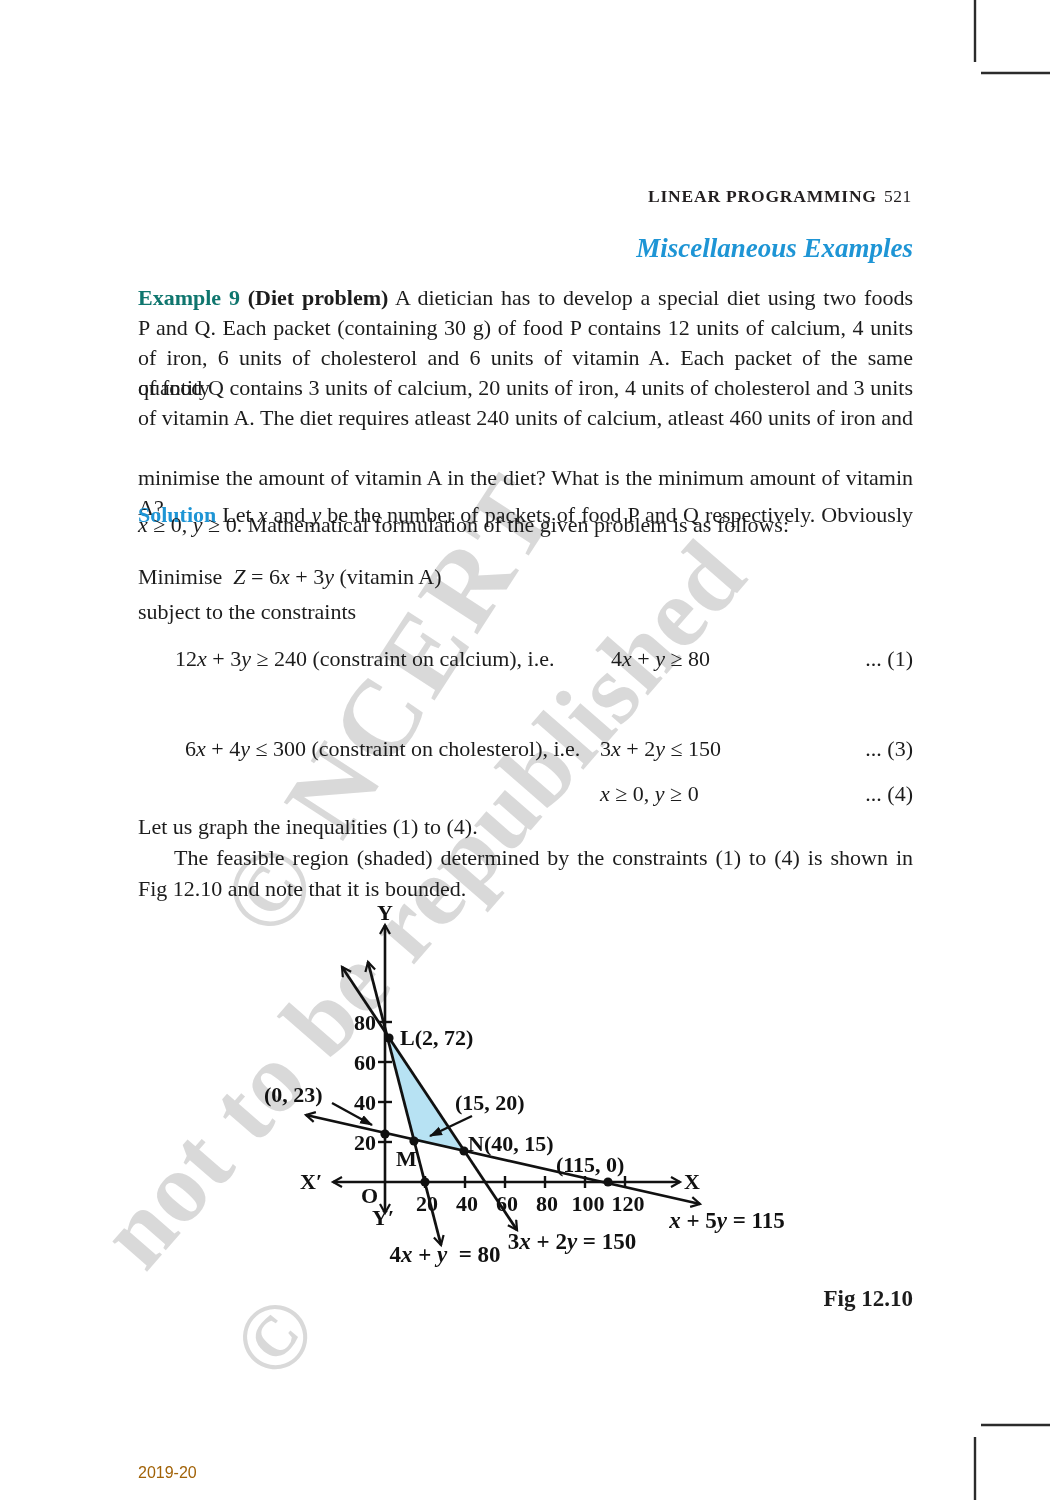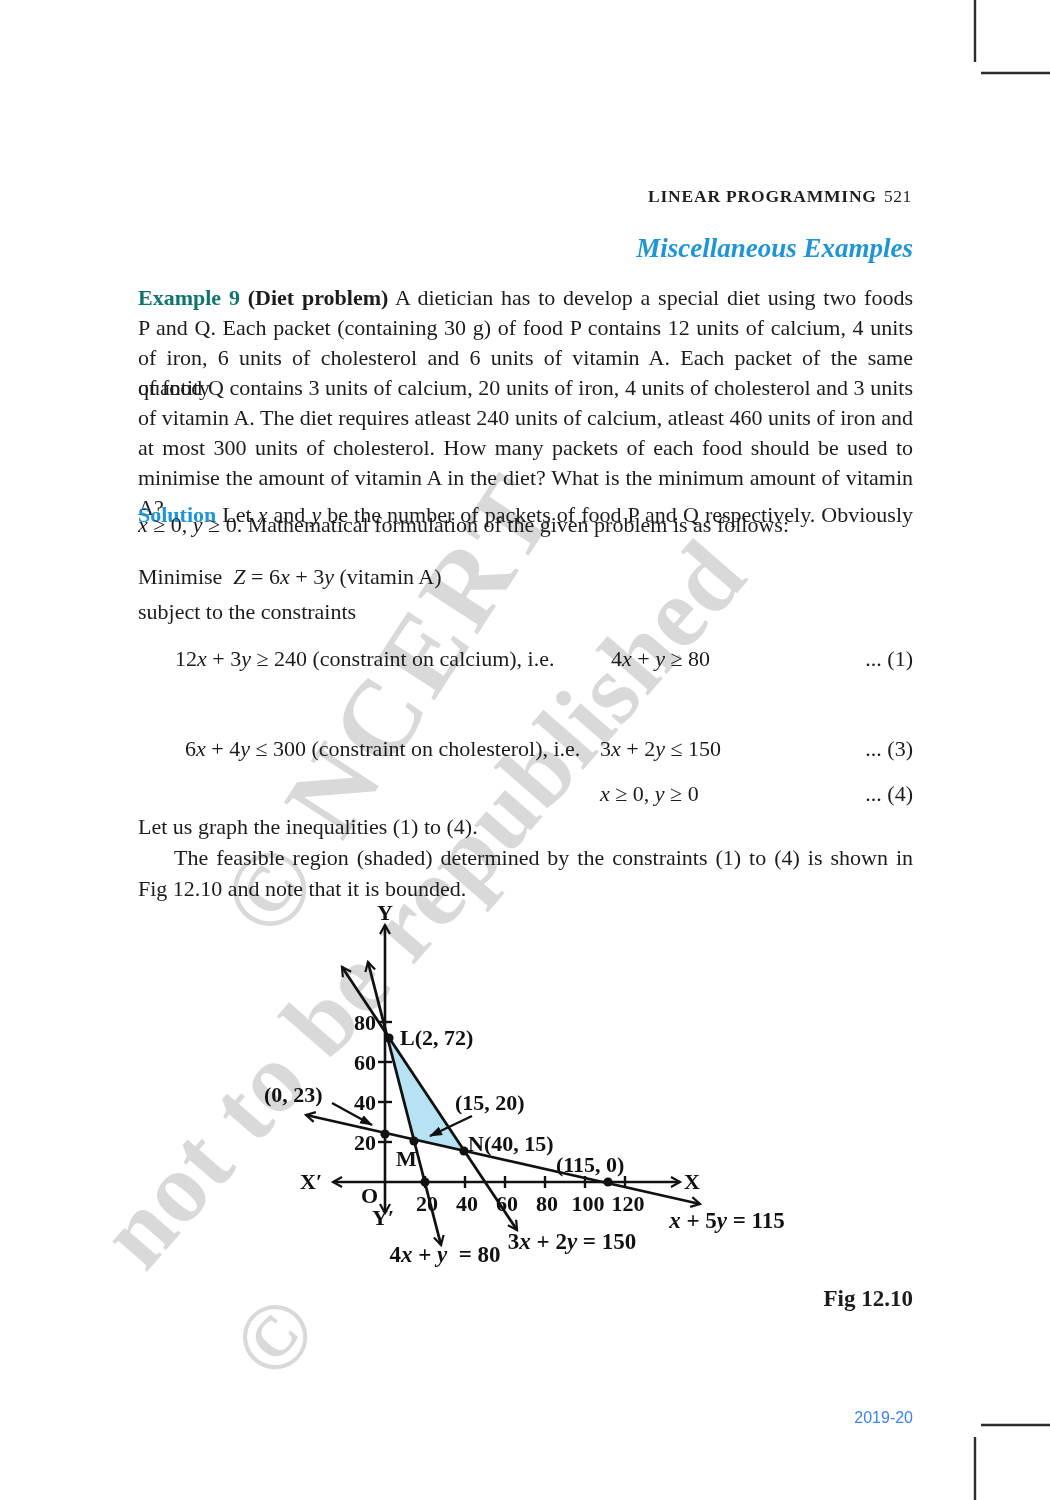--- a/index.html
+++ b/index.html
@@ -26,22 +26,22 @@
   .row{position:absolute;left:138px;width:775px;height:28px;font-size:22px;line-height:28px;text-align:center;}
   .row .cl{position:absolute;top:0;}
   .row .num{position:absolute;right:0;top:0;}
   
   .fl{position:absolute;z-index:2;font-weight:bold;font-size:22px;line-height:24px;white-space:nowrap;color:#111;}
   .xtk{width:64px;margin-left:-32px;text-align:center;}
   .ytk{width:36px;text-align:right;}
   .ctr{width:220px;margin-left:-110px;text-align:center;font-size:23px;}
   .cap{position:absolute;left:138px;width:775px;text-align:right;top:1286px;
        font-size:23px;font-weight:bold;z-index:2;}
-  .footer{position:absolute;top:1409px;left:138px;width:775px;text-align:right;z-index:2;
-          font-family:"Liberation Sans","DejaVu Sans",sans-serif;font-size:16px;color:#3b82f6;}
+  .footer{position:absolute;top:1464px;left:138px;width:775px;text-align:left;z-index:2;
+          font-family:"Liberation Sans","DejaVu Sans",sans-serif;font-size:16px;color:#a16207;}
 </style>
 </head>
 <body>
 
 <div class="page">
 
   <div class="wm" id="wm1">© NCERT</div>
   <div class="wm" id="wm2">not to be republished</div>
   <div class="wm" id="wm3">©</div>
 
@@ -100,21 +100,20 @@
   <div class="hdr" id="hdr-title">LINEAR PROGRAMMING</div>
   <div class="hdr" id="hdr-page">521</div>
 
   <div class="sec-title" style="color:#1e95d5">Miscellaneous Examples</div>
 
   <div class="tl just" style="top:283px"><span class="accent" style="color:#0f766e">Example 9</span> <b>(Diet problem)</b> A dietician has to develop a special diet using two foods</div>
   <div class="tl just" style="top:313px">P and Q. Each packet (containing 30 g) of food P contains 12 units of calcium, 4 units</div>
   <div class="tl just" style="top:343px">of iron, 6 units of cholesterol and 6 units of vitamin A. Each packet of the same quantity</div>
   <div class="tl just" style="top:373px">of food Q contains 3 units of calcium, 20 units of iron, 4 units of cholesterol and 3 units</div>
   <div class="tl just" style="top:403px">of vitamin A. The diet requires atleast 240 units of calcium, atleast 460 units of iron and</div>
-  <div class="tl just" style="top:433px">at most 300 units of cholesterol. How many packets of each food should be used to</div>
   <div class="tl just" style="top:463px">minimise the amount of vitamin A in the diet? What is the minimum amount of vitamin A?</div>
 
   <div class="tl just" style="top:500px"><span class="accent" style="color:#1e95d5">Solution</span> Let <i>x</i> and <i>y</i> be the number of packets of food P and Q respectively. Obviously</div>
   <div class="tl" style="top:510px"><i>x</i> ≥ 0, <i>y</i> ≥ 0. Mathematical formulation of the given problem is as follows:</div>
   <div class="tl" style="top:562px">Minimise&nbsp;&nbsp;<i>Z</i> = 6<i>x</i> + 3<i>y</i> (vitamin A)</div>
   <div class="tl" style="top:597px">subject to the constraints</div>
 
   <div class="row" style="top:645px">
     <span class="cl" style="left:37px">12<i>x</i> + 3<i>y</i> ≥ 240 (constraint on calcium), i.e.</span>
     <span class="cl" style="left:473px">4<i>x</i> + <i>y</i> ≥ 80</span>

